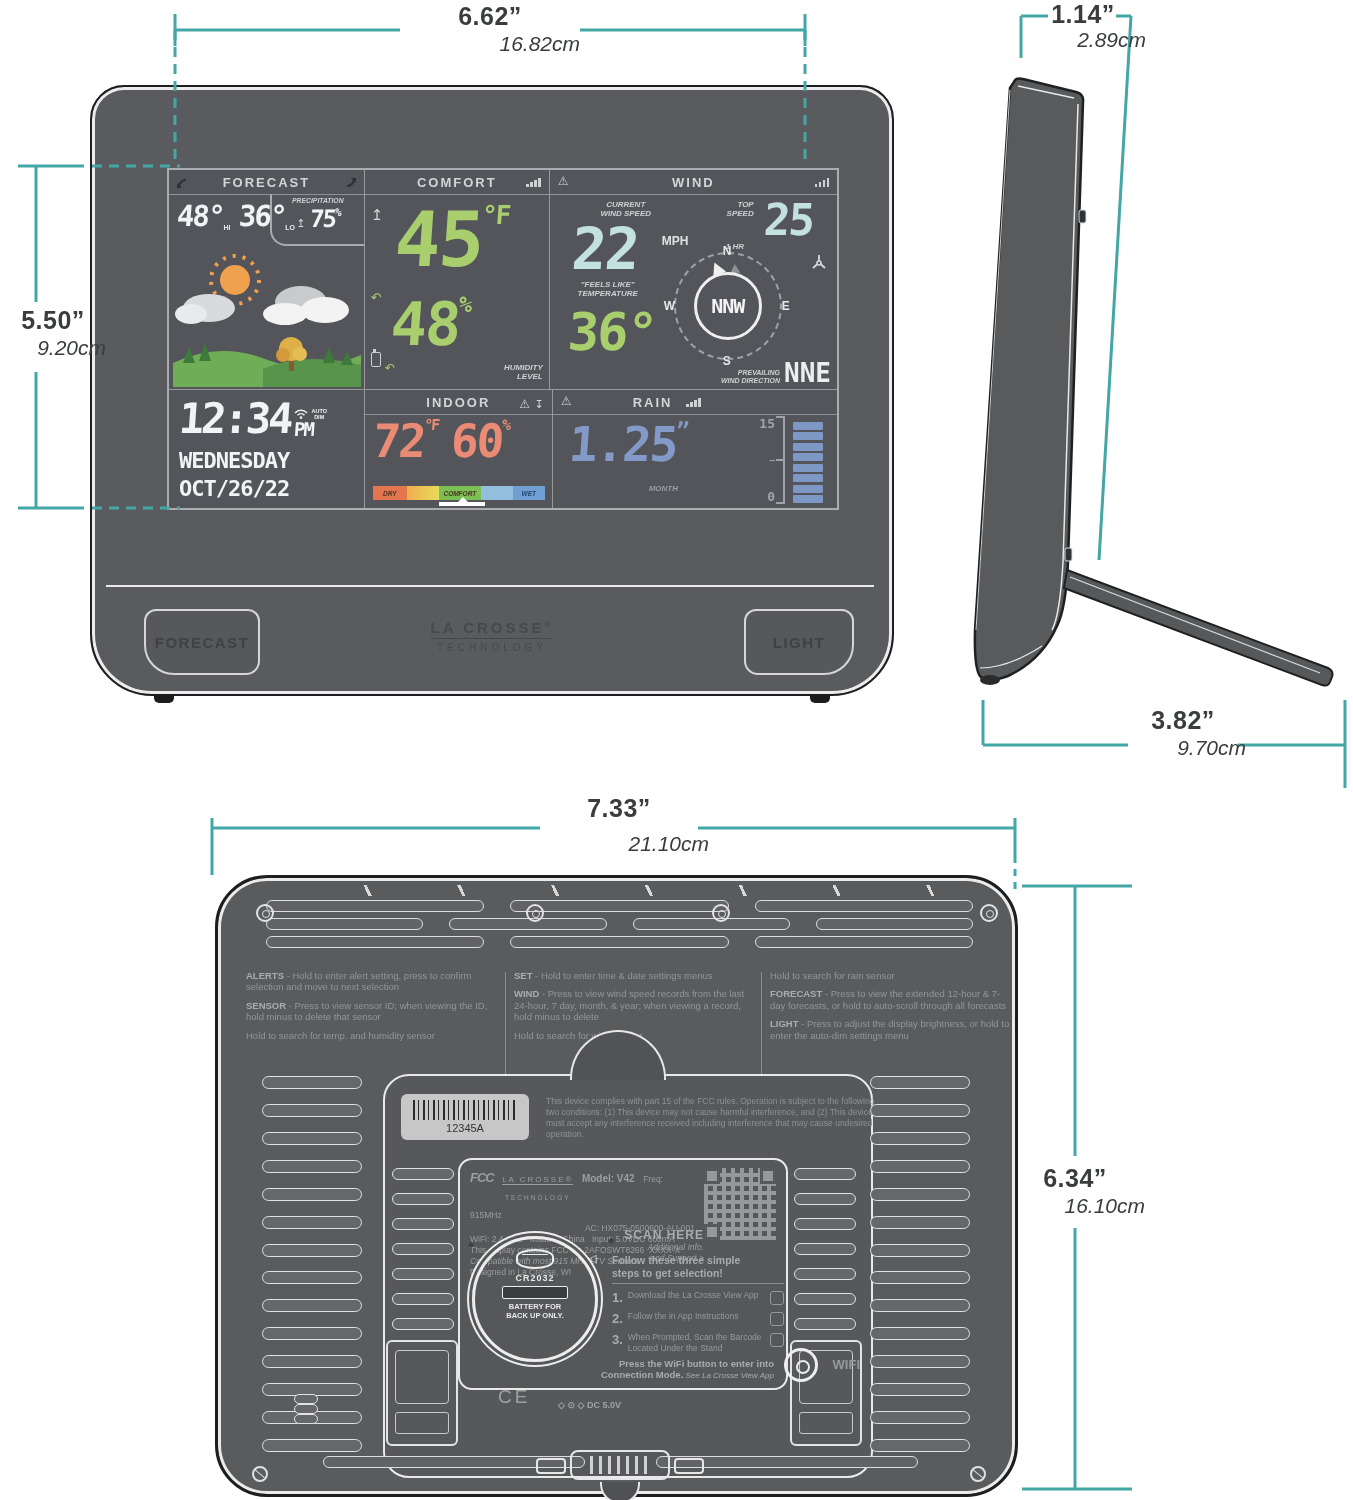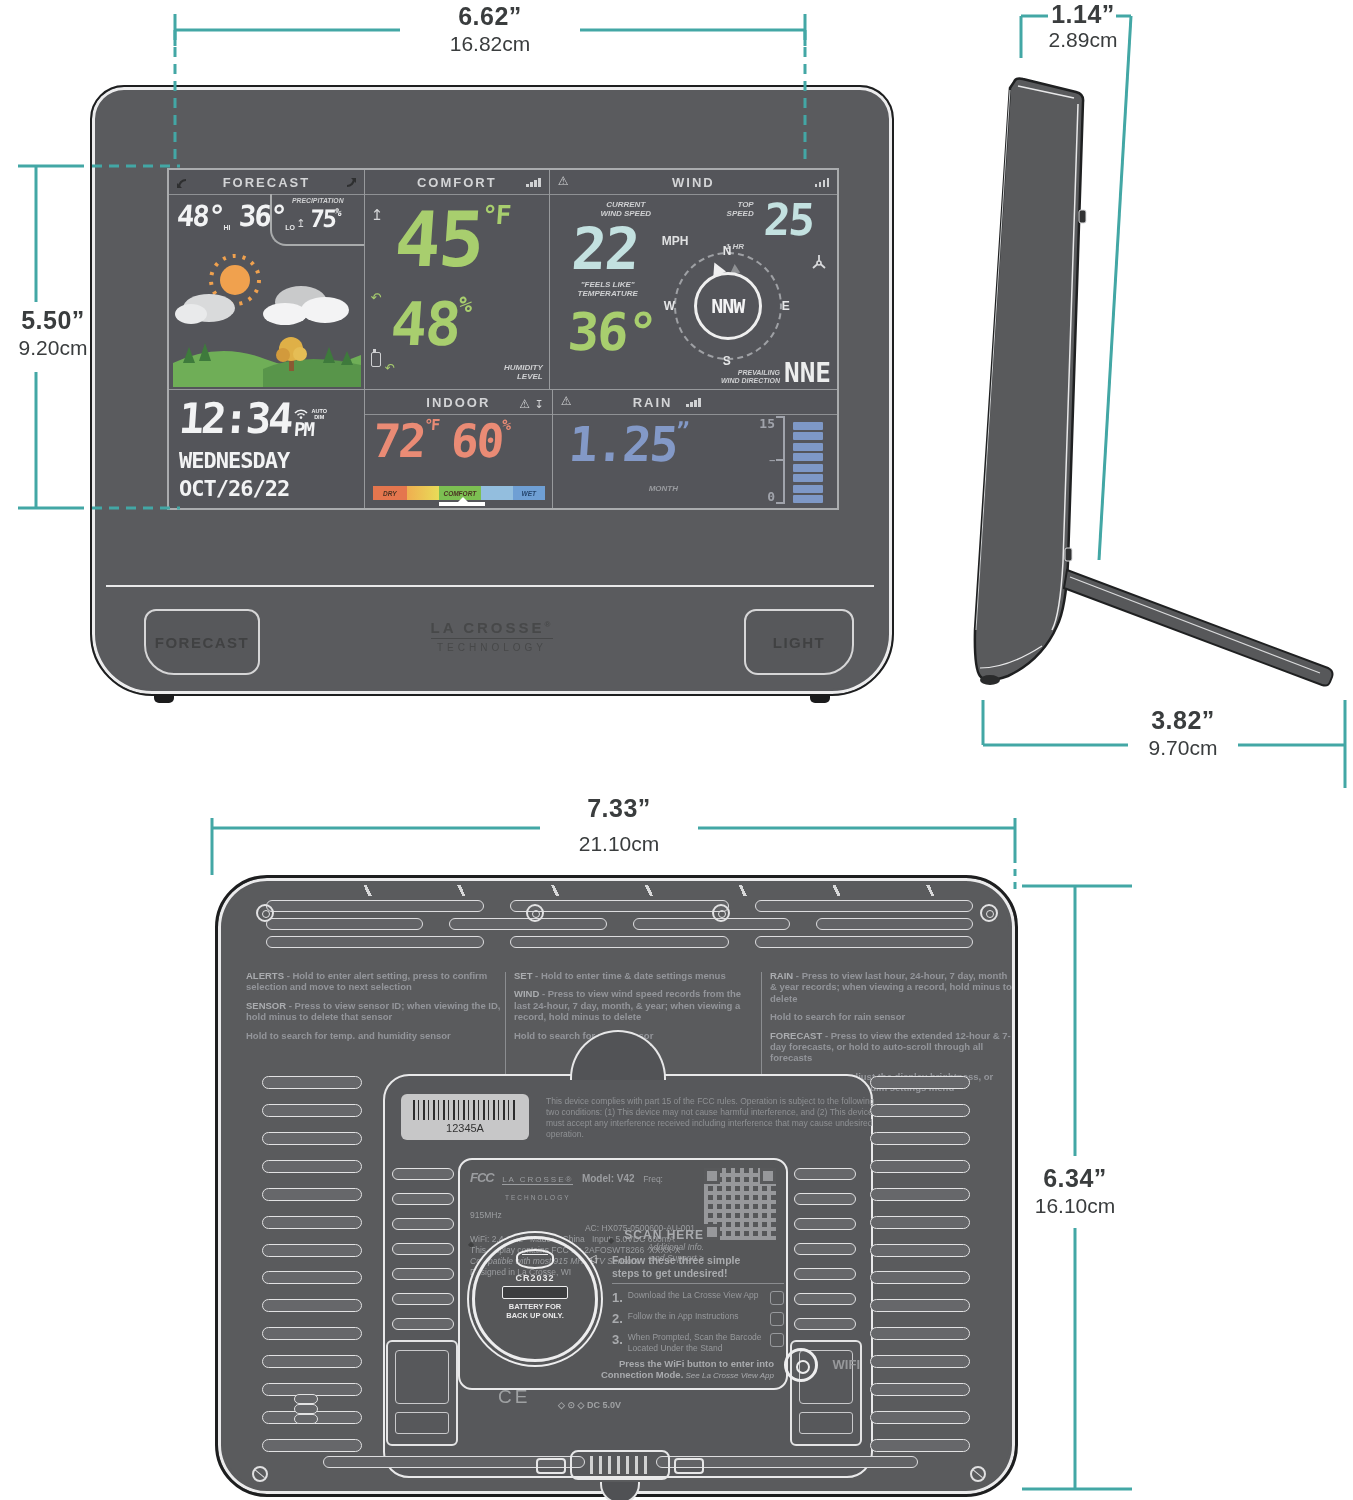--- a/index.html
+++ b/index.html
@@ -2,21 +2,21 @@
 <html><head>
 <meta charset="utf-8">
 <style>
   html,body{margin:0;padding:0;background:#fff;}
   #stage{position:relative;width:1353px;height:1500px;background:#fff;overflow:hidden;
          font-family:"Liberation Sans",sans-serif;}
   .abs{position:absolute;}
 
   
   .din{font-size:25px;font-weight:600;color:#3a3d3e;text-align:center;letter-spacing:.5px;}
-  .dcm{font-size:21px;color:#3a3d3e;text-align:center;}
+  .dcm{font-size:21px;font-style:italic;color:#3a3d3e;text-align:right;}
 
   
   .device-front{position:absolute;left:90px;top:85px;width:800px;height:607px;background:#5a5b5e;
     border:2.5px solid #1d1e1f;border-radius:34px 34px 62px 62px;
     box-shadow:inset 0 0 0 3px #ececed, inset 0 0 0 5px #5a5b5e;}
   .front-hr{position:absolute;left:14px;top:498px;width:768px;border-top:2px solid #e9e9ea;}
   .foot{position:absolute;width:20px;height:9px;background:#1b1b1c;border-radius:0 0 5px 5px;bottom:-9px;}
 
   .fbtn{position:absolute;top:522px;height:62px;border:2px solid #d6d6d7;background:#57585b;
     color:#404142;font-weight:bold;font-size:15px;letter-spacing:1.5px;
@@ -96,21 +96,21 @@
     border:3px solid #1d1e1f;border-radius:52px;box-sizing:border-box;
     box-shadow:inset 0 0 0 3px #ebebec, inset 0 0 0 6px #5a5b5d;}
   .bk-slash{position:absolute;left:60px;top:7px;width:680px;height:11px;
     background:repeating-linear-gradient(65deg,transparent 0 82px,#d9d9da 82px 85px);}
   .hslots{position:absolute;display:flex;gap:26px;}
   .hslots .slat{flex:1;height:10px;border:1.5px solid #dddddf;border-radius:6px;background:#626366;}
   .boss{position:absolute;width:18px;height:18px;border:2px solid #e2e2e3;border-radius:50%;box-sizing:border-box;}
   .boss:after{content:"";position:absolute;left:4px;top:4px;width:6px;height:6px;border:1.5px solid #e2e2e3;border-radius:50%;}
 
   .icol{position:absolute;}
-  .ip{font-size:9.5px;line-height:1.2;color:#93959a;margin:0 0 7px 0;font-weight:bold;}
+  .ip{font-size:9.5px;line-height:1.2;color:#93959a;margin:0 0 7px 0;}
   .ip b{color:#aaacaf;}
   .vline{position:absolute;border-left:1.5px solid #8b8d90;}
 
   .dome{position:absolute;left:352px;top:152px;width:96px;height:50px;border:2.5px solid #e7e7e8;
     border-bottom:none;border-radius:96px 96px 0 0;background:#525356;box-sizing:border-box;}
   .inner-panel{position:absolute;left:165px;top:196px;width:490px;height:404px;border:2.5px solid #e9e9ea;
     border-radius:26px;background:#57585b;box-sizing:border-box;}
 
   .vent{position:absolute;display:flex;flex-direction:column;justify-content:space-between;}
   .vent .slat{height:11px;border:1.5px solid #e2e2e3;border-radius:7px;background:#66676a;}
@@ -443,21 +443,20 @@
       <p class="ip"><b></b><span>Hold to search for temp. and humidity sensor</span></p>
     </div>
     <div class="vline" style="left:287px;top:94px;height:120px"></div>
     <div class="icol" style="left:296px;top:92px;width:242px">
       <p class="ip"><b>SET</b><span> - Hold to enter time &amp; date settings menus</span></p>
       <p class="ip"><b>WIND</b><span> - Press to view wind speed records from the last 24-hour, 7 day, month, &amp; year; when viewing a record, hold minus to delete</span></p>
       <p class="ip"><b></b><span>Hold to search for wind sensor</span></p>
     </div>
     <div class="vline" style="left:543px;top:94px;height:138px"></div>
     <div class="icol" style="left:552px;top:92px;width:242px">
-      <p class="ip"><b>RAIN</b><span> - Press to view last hour, 24-hour, 7 day, month &amp; year records; when viewing a record, hold minus to delete</span></p>
       <p class="ip"><b></b><span>Hold to search for rain sensor</span></p>
       <p class="ip"><b>FORECAST</b><span> - Press to view the extended 12-hour &amp; 7-day forecasts, or hold to auto-scroll through all forecasts</span></p>
       <p class="ip"><b>LIGHT</b><span> - Press to adjust the display brightness, or hold to enter the auto-dim settings menu</span></p>
     </div>
 
     <div class="inner-panel"></div>
     <div class="dome"></div>
 
     <div class="vent" style="left:44px;top:198px;width:100px;height:376px">
         <div class="slat"></div>
@@ -558,21 +557,21 @@
         <div class="battslot"></div>
         <div style="font-size:7.5px;font-weight:bold;line-height:1.2">
           <span>BATTERY FOR</span><br>
           <span>BACK UP ONLY.</span>
         </div>
       </div>
       <span style="position:absolute;left:128px;top:92px;color:#ececed;font-size:11px">◁</span>
 
       <div class="steps">
         <div style="font-size:10.5px;font-weight:bold;line-height:1.25;border-bottom:1px solid #8a8c8f;padding-bottom:3px">
-          <span>Follow these three simple</span><br><span>steps to get undesired!</span>
+          <span>Follow these three simple</span><br><span>steps to get selection!</span>
         </div>
         <div class="stepi">
             <span class="stepn">1.</span>
             <span class="stept">Download the La Crosse View App</span>
             <span class="stepic"></span>
           </div>
         <div class="stepi">
             <span class="stepn">2.</span>
             <span class="stept">Follow the in App Instructions</span>
             <span class="stepic"></span>

